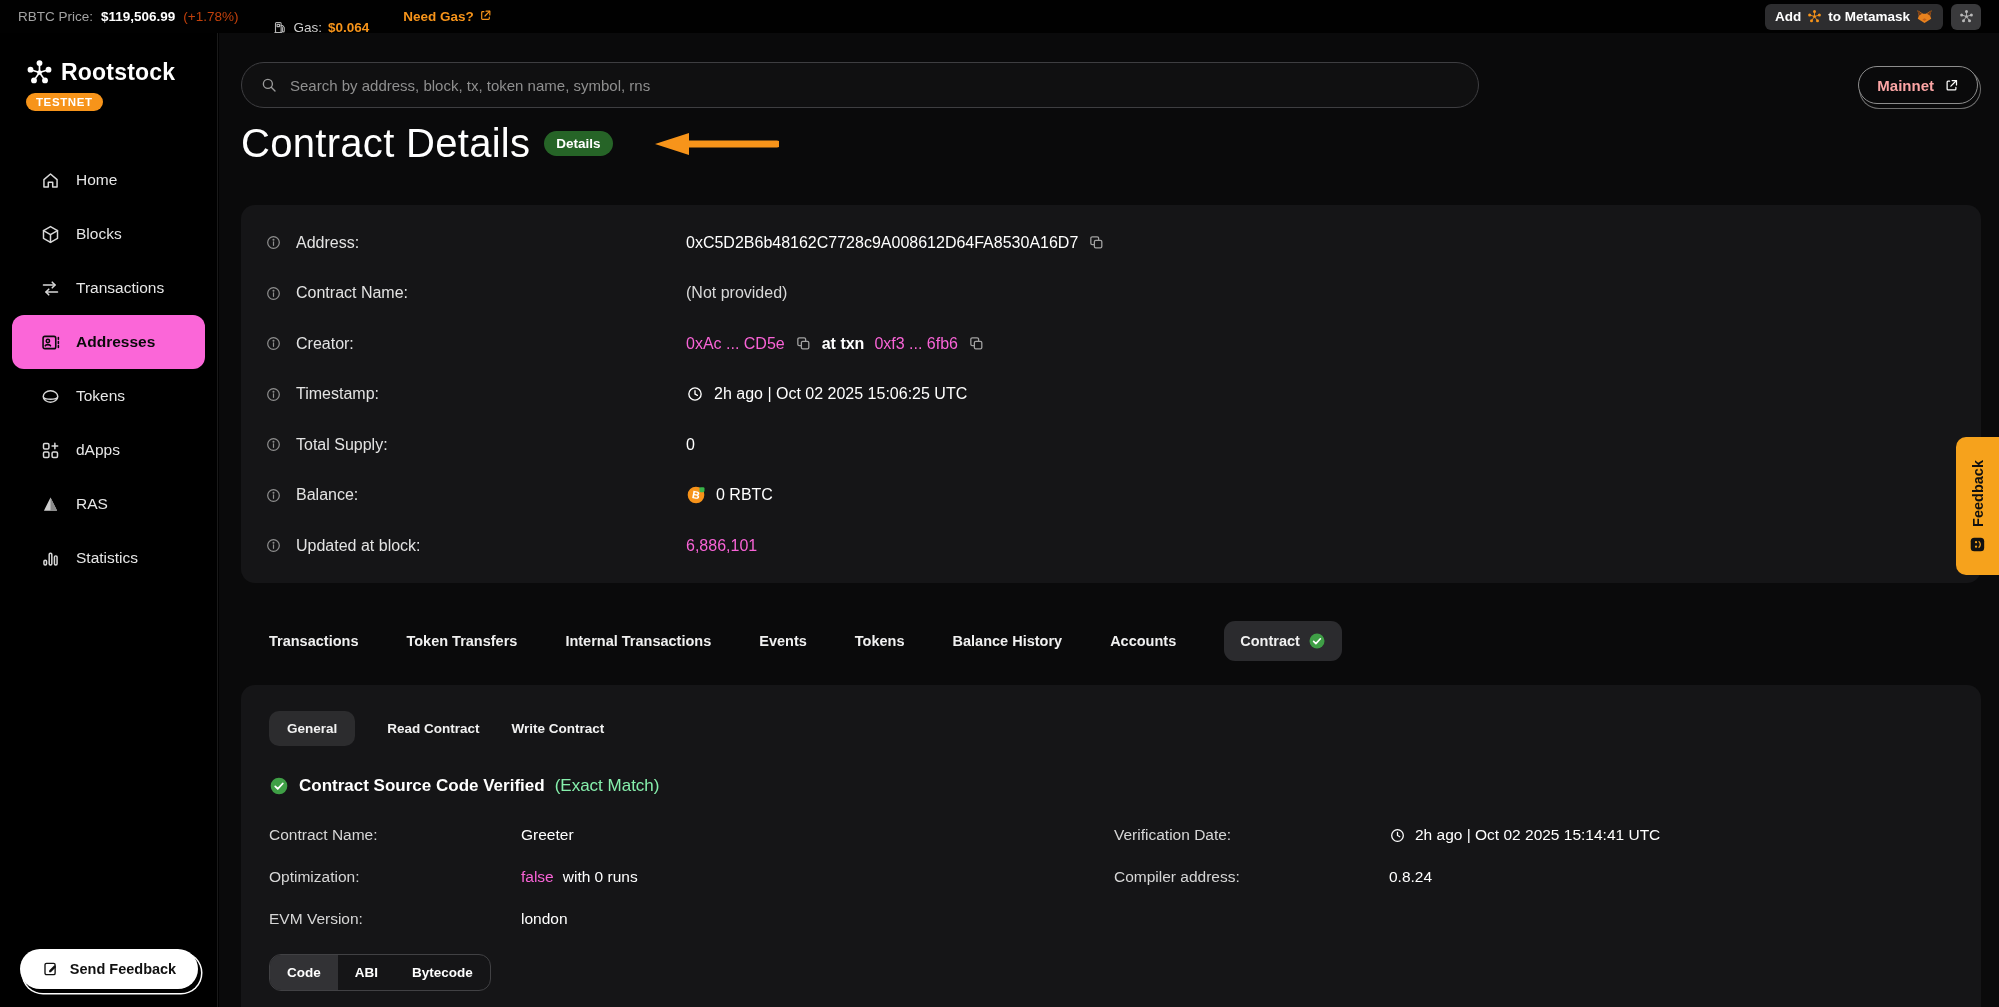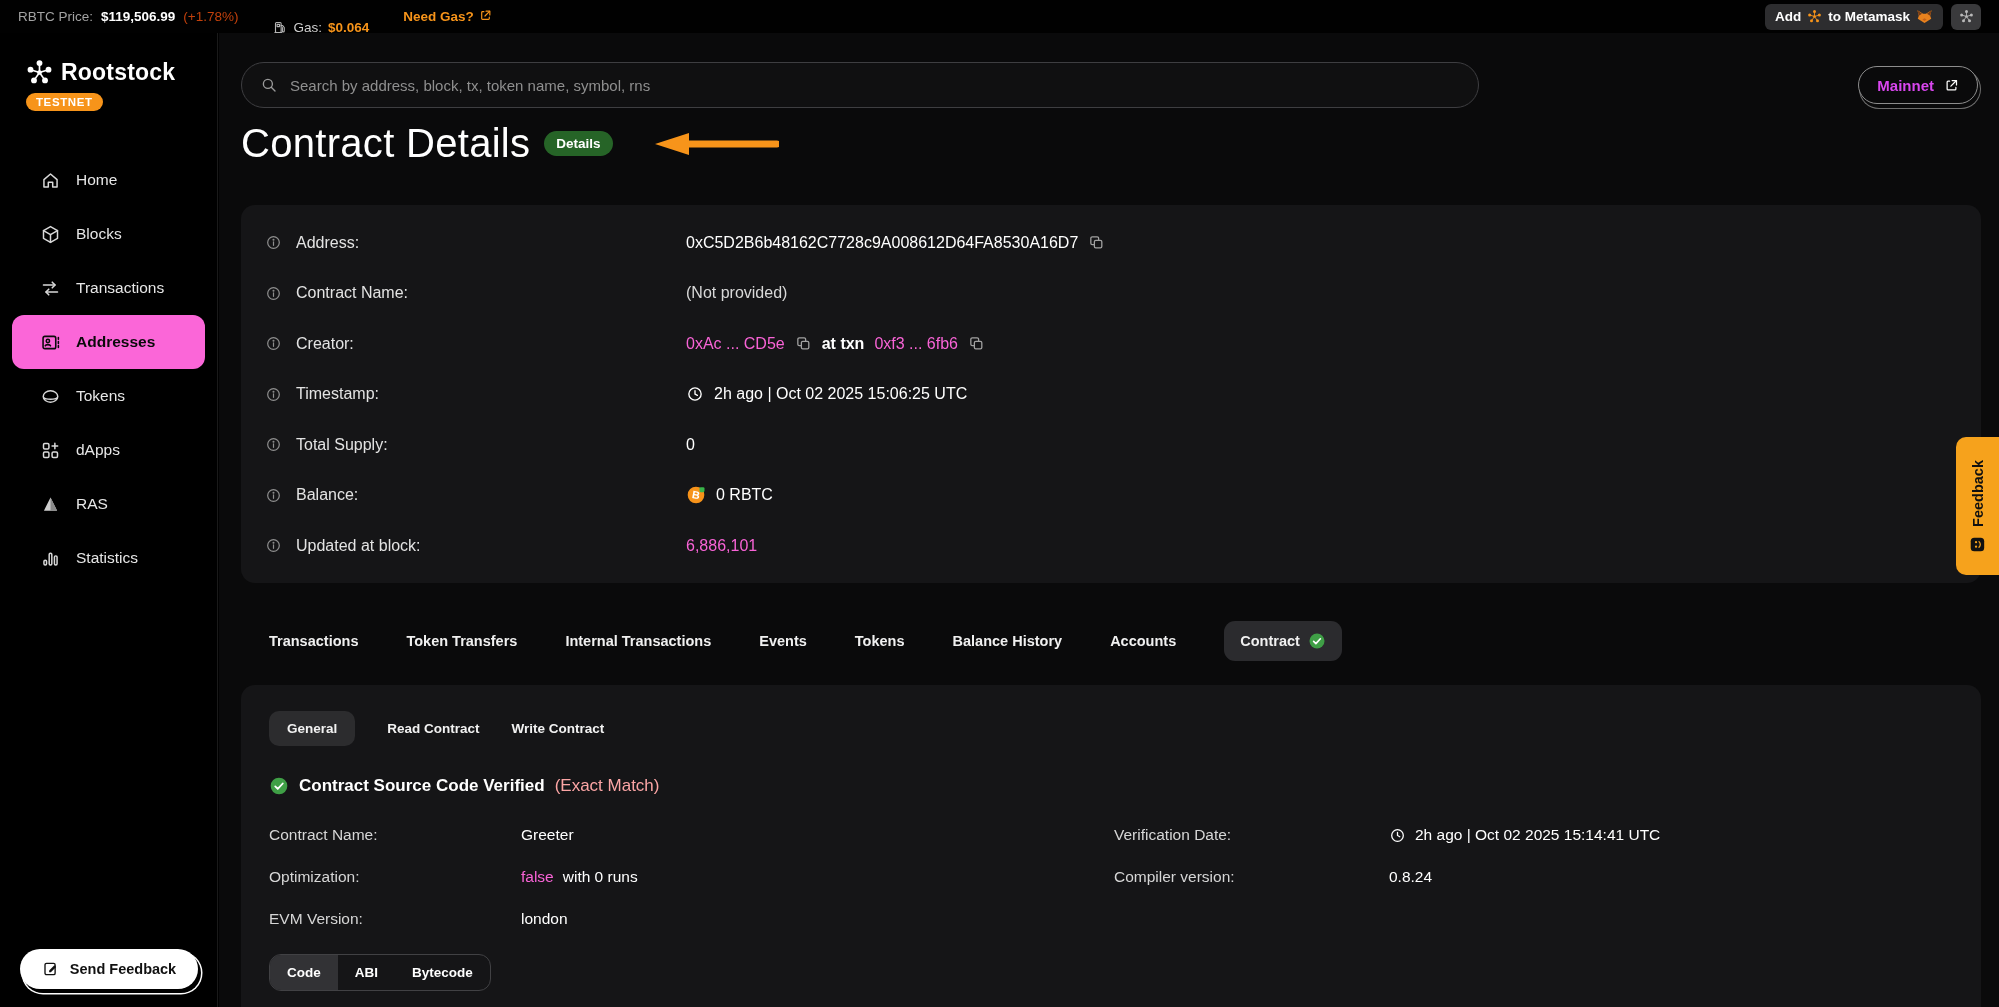--- a/index.html
+++ b/index.html
@@ -43,21 +43,21 @@
   
   .content { position:absolute; top:33px; left:219px; right:0; bottom:0; background:#0a0a0b; overflow:hidden; }
 
   .searchbar { position:absolute; left:22px; top:29px; width:1238px; height:46px; background:#101011;
                border:1px solid #3e3e41; border-radius:23px; display:flex; align-items:center; gap:12px; padding:0 18px; }
   .searchbar input { flex:1; background:transparent; border:none; outline:none; color:#ddd; font-size:15px; font-family:inherit; }
   .searchbar input::placeholder { color:#8f8f8f; }
   .search-icon { color:#9a9a9a; }
 
   .network-btn { position:absolute; right:21px; top:33px; height:38px; padding:0 18px; background:#0a0a0b;
-                 border:1px solid #8d8d8d; border-radius:20px; color:#d946ef; font-family:inherit; font-size:15px; font-weight:600;
+                 border:1px solid #8d8d8d; border-radius:20px; color:#fca5a5; font-family:inherit; font-size:15px; font-weight:600;
                  display:flex; align-items:center; gap:10px; cursor:pointer;
                  box-shadow:2px 4px 0 0 #0a0a0b, 2px 4px 0 1px #6e6e6e; }
 
   .title-row { position:absolute; left:22px; top:88px; display:flex; align-items:center; gap:14px; }
   .page-title { font-size:40px; font-weight:500; letter-spacing:.3px; color:#fff; }
   .verified-badge { background:#266427; color:#fff; font-size:13.5px; font-weight:600; padding:5px 12px; border-radius:13px; }
   .title-arrow { margin-left:26px; }
 
   
   .details-panel { position:absolute; left:22px; top:172px; width:1740px; height:378px; background:#151517;
@@ -77,21 +77,21 @@
   .tab.active { background:#2b2b2e; border-radius:11px; padding:11px 16px; display:flex; align-items:center; gap:8px; }
 
   
   .contract-panel { position:absolute; left:22px; top:652px; width:1740px; height:380px; background:#151517;
                     border-radius:14px; padding:26px 28px; }
   .subtabs { display:flex; align-items:center; gap:32px; font-size:13.5px; font-weight:700; color:#f2f2f2; }
   .subtab { cursor:pointer; }
   .subtab.active { background:#2c2c2e; border-radius:10px; padding:10px 18px; }
   .verified-line { margin-top:30px; display:flex; align-items:flex-start; gap:10px; font-size:17px; }
   .verified-line b { font-weight:700; color:#fff; }
-  .verified-suffix { color:#fca5a5; }
+  .verified-suffix { color:#86efac; }
   .cp-cols { display:flex; margin-top:18px; }
   .cp-col-left { width:845px; }
   .cp-col-right { flex:1; }
   .cp-row { display:flex; align-items:center; height:42px; font-size:15.5px; }
   .cp-label { width:252px; color:#d6d6d6; }
   .cp-label-r { width:275px; color:#d6d6d6; }
   .cp-value { color:#fff; display:flex; align-items:center; gap:9px; }
   .code-toggle { margin-top:14px; display:inline-flex; border:1px solid #414144; border-radius:12px; overflow:hidden; }
   .code-seg { padding:10px 17px; font-size:13.5px; font-weight:700; color:#fff; cursor:pointer; background:transparent; border:none; font-family:inherit; }
   .code-seg.active { background:#323235; }
@@ -480,21 +480,21 @@
             <span class="cp-label-r">Verification Date:</span>
             <span class="cp-value">
               <svg class="clock-icon" width="17" height="17" viewBox="0 0 24 24" fill="none" stroke="currentColor" stroke-width="1.8" stroke-linecap="round">
                   <circle cx="12" cy="12" r="8.2"></circle>
                   <path d="M12 7.5V12l3.2 1.8"></path>
                 </svg>
               <span>2h ago | Oct 02 2025 15:14:41 UTC</span>
             </span>
           </div>
           <div class="cp-row">
-            <span class="cp-label-r">Compiler version:</span>
+            <span class="cp-label-r">Compiler address:</span>
             <span class="cp-value">0.8.24</span>
           </div>
         </div>
       </div>
 
       <div class="code-toggle">
         <button class="code-seg active">Code</button>
         <button class="code-seg">ABI</button>
         <button class="code-seg">Bytecode</button>
       </div>

